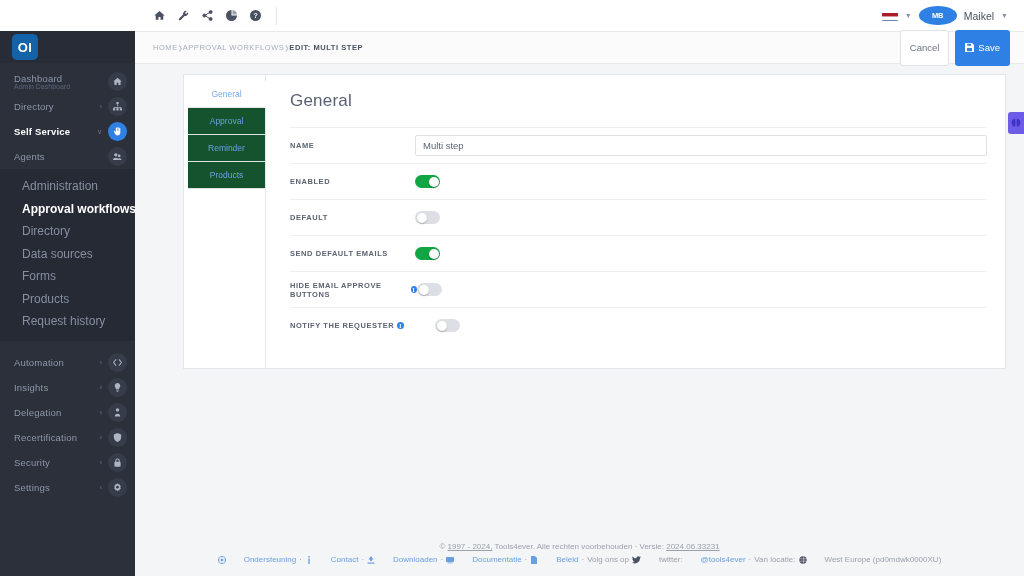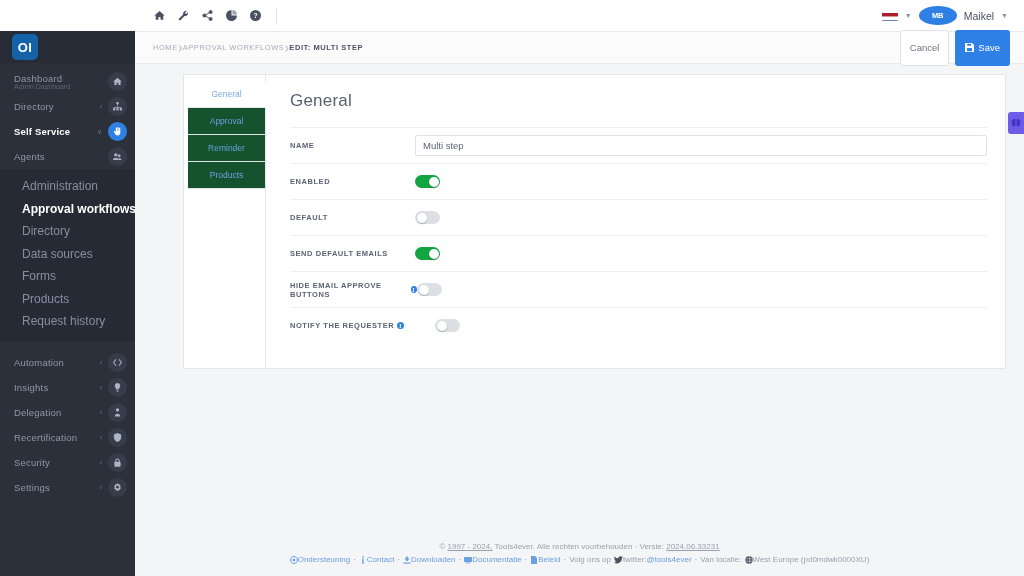--- a/index.html
+++ b/index.html
@@ -170,21 +170,21 @@
 
   
   .footer {
     text-align: center; padding: 6px 0 10px;
     font-size: 8px; color: #9aa1ad; line-height: 1.55;
     flex-shrink: 0;
   }
   .footer a { color: #6aa0e0; text-decoration: none; }
   .footer .u { text-decoration: underline; }
   .fline2 { display: flex; align-items: center; justify-content: center; gap: 3px; flex-wrap: nowrap; }
-  .fl-item { display: inline-flex; align-items: center; gap: 0; }
+  .fl-item { display: inline-flex; align-items: center; gap: 18px; }
 
   
   .side-tab {
     position: absolute; right: 0; top: 112px;
     width: 16px; height: 22px; border-radius: 3px 0 0 3px;
     background: #6c5ce7; display: flex; align-items: center; justify-content: center;
     cursor: pointer;
   }
 </style>
 </head>

